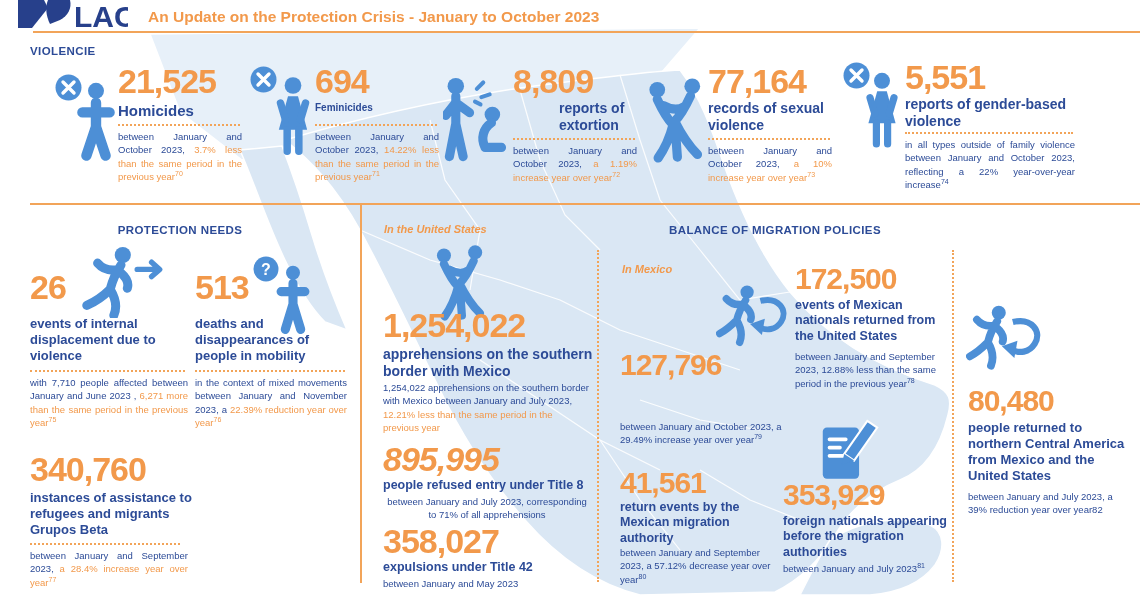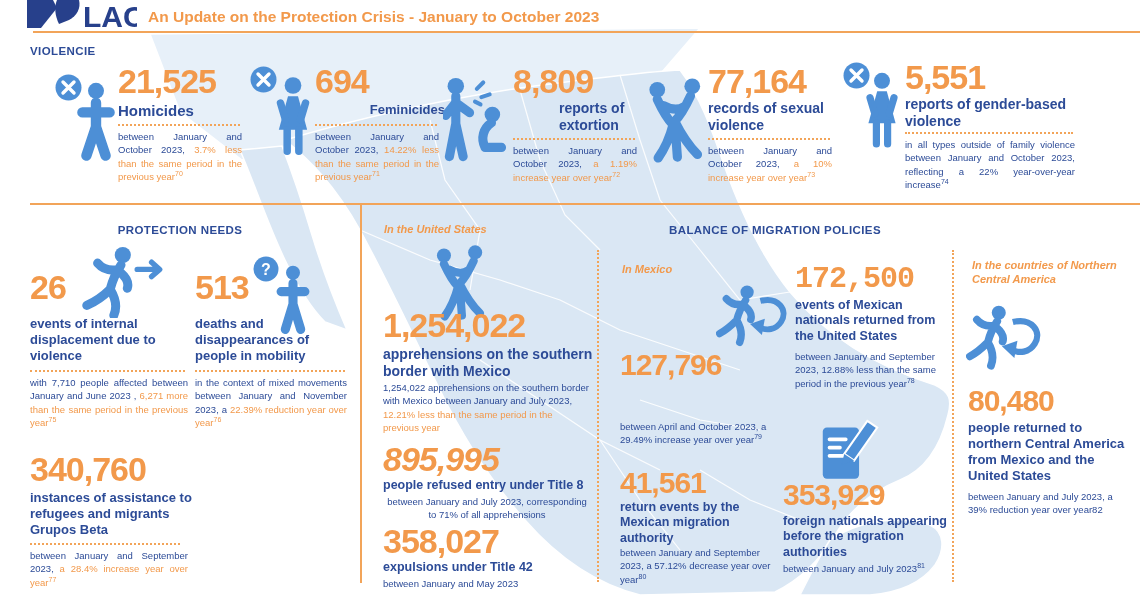--- a/index.html
+++ b/index.html
@@ -52,21 +52,21 @@
       <path d="M360,230 L430,260 L500,280 L560,300"></path>
       <path d="M560,300 L620,330 L680,350 L740,370"></path>
       <path d="M640,400 L700,420 L760,430"></path>
       <path d="M700,250 L740,300 L790,292"></path>
       <path d="M480,360 L540,400 L600,440 L660,470"></path>
       <path d="M700,470 L750,500 L800,520"></path>
       <path d="M600,440 L640,500 L680,550"></path>
     </g>
   </svg>
 
-  <div class="abs z" style="left:27px;top:0;">
+  <div class="abs z" style="left:18px;top:0;">
     <svg width="110" height="30" viewBox="0 0 110 30">
       <path d="M0,0 L26,0 L30,8 L14,28 L0,28 Z" fill="#27408B"></path>
       <path d="M30,0 L52,0 C54,8 50,16 42,20 L32,24 C28,16 27,7 30,0 Z" fill="#27408B"></path>
       <text class="logo-text" x="56" y="27" font-size="30">LAC</text>
     </svg>
   </div>
   <div class="title abs z" style="left:148px;top:8px;">An Update on the Protection Crisis - January to October 2023</div>
   <div class="hline abs z" style="left:33px;right:0;top:31px;"></div>
 
   <div class="section abs z" style="left:30px;top:45px;">VIOLENCIE</div>
@@ -95,21 +95,21 @@
       </svg>
   </div>
   <div class="abs z" style="left:268px;top:68px;">
     <svg width="50" height="100" viewBox="0 0 60 100">
       <circle cx="30" cy="11" r="10" fill="#4D8FD6"></circle>
       <path d="M24,24 L36,24 L47,64 L13,64 Z" fill="#4D8FD6"></path>
       <path d="M15,32 L21,52 M45,32 L39,52 M23,64 L23,90 M37,64 L37,90" stroke="#4D8FD6" stroke-width="9" stroke-linecap="round" fill="none"></path>
     </svg>
   </div>
   <div class="num abs z" style="left:315px;top:62px;">694</div>
-  <div class="label abs z" style="left:315px;top:102px;width:130px;font-size:13px;text-align:right;">Feminicides</div>
+  <div class="label abs z" style="left:315px;top:102px;width:130px;font-size:10px;">Feminicides</div>
   <div class="dots abs z" style="left:315px;top:124px;width:122px;"></div>
   <p class="body abs z" style="left:315px;top:130px;width:124px;"><span class="b">between January and October 2023, </span><span class="o">14.22% less than the same period in the previous year</span><sup class="o">71</sup></p>
 
   <div class="abs z" style="left:443px;top:70px;">
     <svg width="64" height="100" viewBox="0 0 70 100">
       <circle cx="14" cy="13" r="9" fill="#4D8FD6"></circle>
       <path d="M14,24 L14,54 M14,31 L29,42 M14,31 L3,45 M14,54 L7,90 M14,54 L22,90" stroke="#4D8FD6" stroke-width="10" stroke-linecap="round" fill="none"></path>
       <path d="M37,16 L44,9 M42,25 L51,22 M35,30 L41,33" stroke="#4D8FD6" stroke-width="4.5" stroke-linecap="round"></path>
       <circle cx="54" cy="44" r="8.5" fill="#4D8FD6"></circle>
       <path d="M53,53 C44,59 41,70 46,80 M46,80 L64,80" stroke="#4D8FD6" stroke-width="10" stroke-linecap="round" fill="none"></path>
@@ -208,53 +208,52 @@
   <p class="body abs z" style="left:383px;top:495px;width:208px;text-align:center;"><span class="b">between January and July 2023, corresponding to 71% of all apprehensions</span></p>
 
   <div class="num abs z" style="left:383px;top:522px;">358,027</div>
   <div class="label abs z" style="left:383px;top:560px;width:214px;font-size:12.5px;">expulsions under Title 42</div>
   <p class="body abs z" style="left:383px;top:577px;width:208px;text-align:left;"><span class="b">between January and May 2023</span></p>
 
   <div class="section abs z" style="left:610px;width:330px;top:224px;text-align:center;">BALANCE OF MIGRATION POLICIES</div>
   <div class="region abs z" style="left:622px;top:262px;">In Mexico</div>
 
   <div class="num md abs z" style="left:620px;top:348px;">127,796</div>
-  <p class="body abs z" style="left:620px;top:420px;width:172px;text-align:left;"><span class="b">between April and October 2023, a 29.49% increase year over year</span><sup class="b">79</sup></p>
+  <p class="body abs z" style="left:620px;top:420px;width:172px;text-align:left;"><span class="b">between January and October 2023, a 29.49% increase year over year</span><sup class="b">79</sup></p>
 
   <div class="num md abs z" style="left:620px;top:466px;">41,561</div>
   <div class="label abs z" style="left:620px;top:500px;width:145px;font-size:12.5px;">return events by the Mexican migration authority</div>
   <p class="body abs z" style="left:620px;top:546px;width:165px;text-align:left;"><span class="b">between January and September 2023, a 57.12% decrease year over year</span><sup class="b">80</sup></p>
 
   <div class="abs z" style="left:716px;top:280px;">
     <svg width="74" height="76" viewBox="0 0 100 90">
       <circle cx="42" cy="10" r="9" fill="#4D8FD6"></circle>
       <path d="M40,21 C34,30 30,40 28,48 M38,26 C29,28 20,26 14,19 M39,29 C46,35 49,41 47,47 M28,48 C20,56 13,62 5,66 M28,48 C34,58 36,68 32,78" stroke="#4D8FD6" stroke-width="10" stroke-linecap="round" fill="none"></path>
       <path d="M60,22 C84,16 98,34 88,50 C81,61 68,63 58,57" stroke="#4D8FD6" stroke-width="8" fill="none"></path>
       <path d="M46,53 L66,46 L62,68 Z" fill="#4D8FD6"></path>
     </svg>
   </div>
-  <div class="num md abs z" style="left:795px;top:262px;font-family:Liberation Mono, monospace;">172,500</div>
+  <div class="num md abs z" style="left:795px;top:262px;">172,500</div>
   <div class="label abs z" style="left:795px;top:298px;width:155px;font-size:12.5px;">events of Mexican nationals returned from the United States</div>
   <p class="body abs z" style="left:795px;top:350px;width:158px;text-align:left;"><span class="b">between January and September 2023, 12.88% less than the same period in the previous year</span><sup class="b">78</sup></p>
 
   <div class="abs z" style="left:818px;top:416px;">
     <svg width="64" height="66" viewBox="0 0 70 80">
       <rect x="2" y="14" width="44" height="62" rx="5" fill="#4D8FD6"></rect>
       <rect x="8" y="26" width="24" height="4.5" rx="2" fill="#fff"></rect>
       <rect x="8" y="36" width="17" height="4.5" rx="2" fill="#fff"></rect>
       <rect x="8" y="46" width="21" height="4.5" rx="2" fill="#fff"></rect>
       <path d="M28,46 L56,6 L68,14 L40,54 Z" fill="#4D8FD6" stroke="#fff" stroke-width="2.5"></path>
       <path d="M28,46 L40,54 L25,59 Z" fill="#4D8FD6"></path>
     </svg>
   </div>
   <div class="num md abs z" style="left:783px;top:478px;">353,929</div>
   <div class="label abs z" style="left:783px;top:514px;width:172px;font-size:12.5px;">foreign nationals appearing before the migration authorities</div>
   <p class="body abs z" style="left:783px;top:562px;width:160px;text-align:left;"><span class="b">between January and July 2023</span><sup class="b">81</sup></p>
 
-  <div class="region abs z" style="left:972px;top:258px;width:150px;">In the countries of Northern Central America</div>
   <div class="abs z" style="left:966px;top:300px;">
     <svg width="78" height="80" viewBox="0 0 100 90">
       <circle cx="42" cy="10" r="9" fill="#4D8FD6"></circle>
       <path d="M40,21 C34,30 30,40 28,48 M38,26 C29,28 20,26 14,19 M39,29 C46,35 49,41 47,47 M28,48 C20,56 13,62 5,66 M28,48 C34,58 36,68 32,78" stroke="#4D8FD6" stroke-width="10" stroke-linecap="round" fill="none"></path>
       <path d="M60,22 C84,16 98,34 88,50 C81,61 68,63 58,57" stroke="#4D8FD6" stroke-width="8" fill="none"></path>
       <path d="M46,53 L66,46 L62,68 Z" fill="#4D8FD6"></path>
     </svg>
   </div>
   <div class="num md abs z" style="left:968px;top:384px;">80,480</div>
   <div class="label abs z" style="left:968px;top:420px;width:162px;font-size:13px;">people returned to northern Central America from Mexico and the United States</div>

